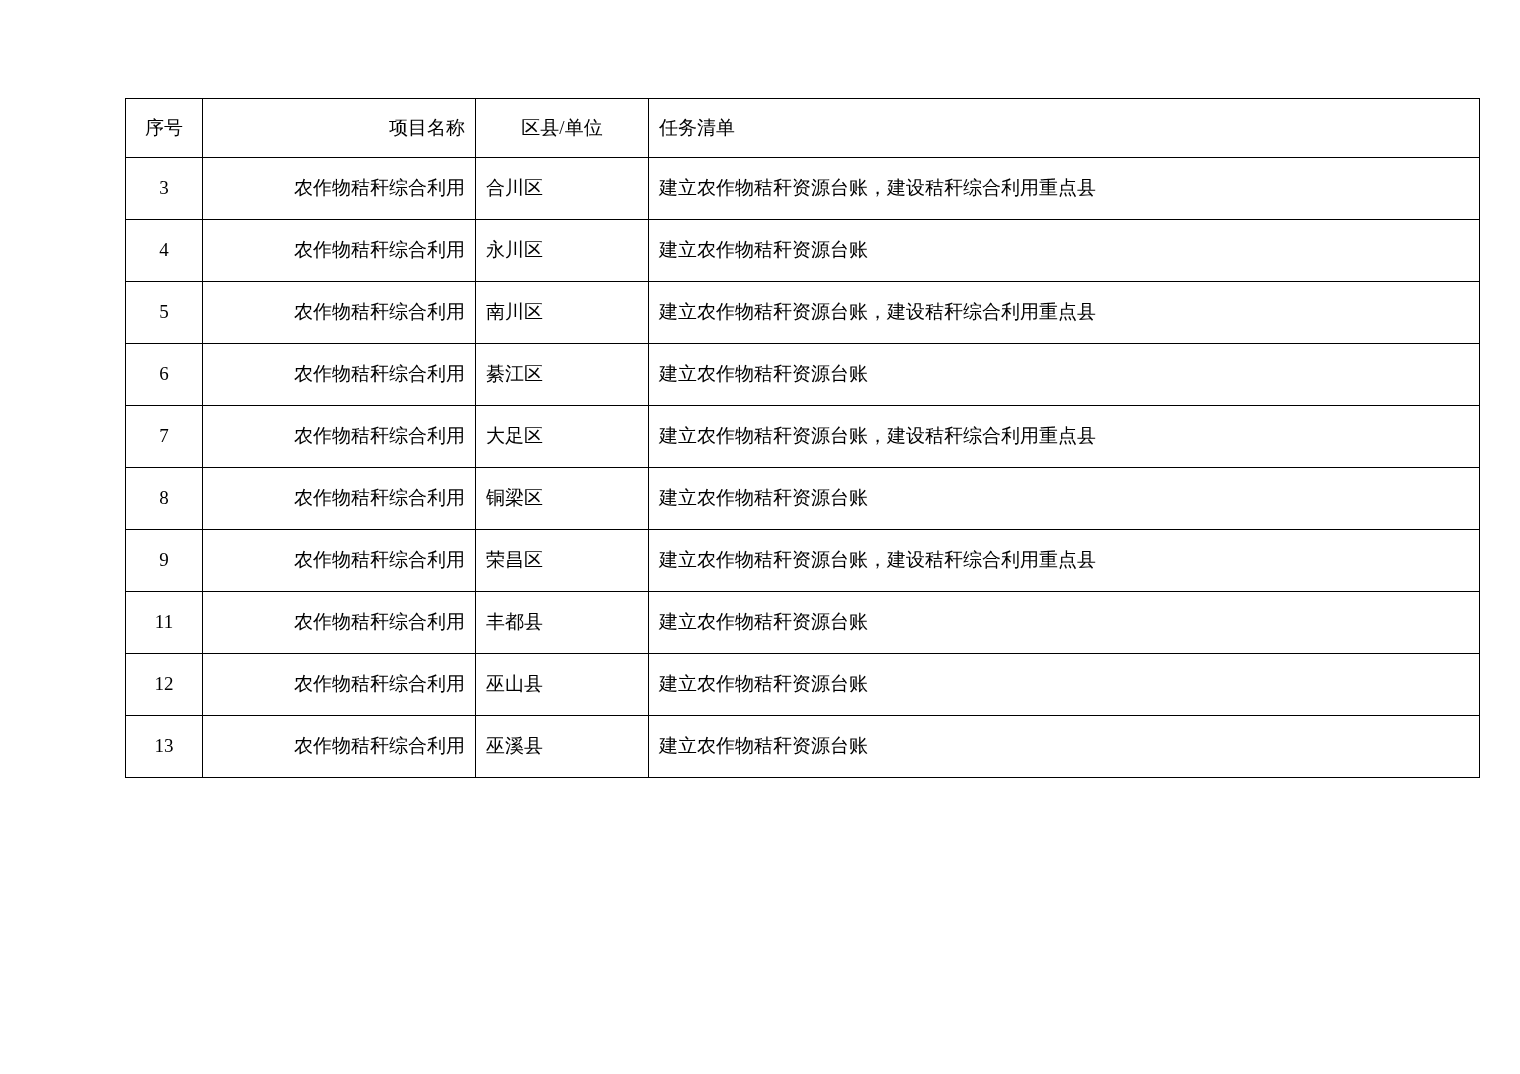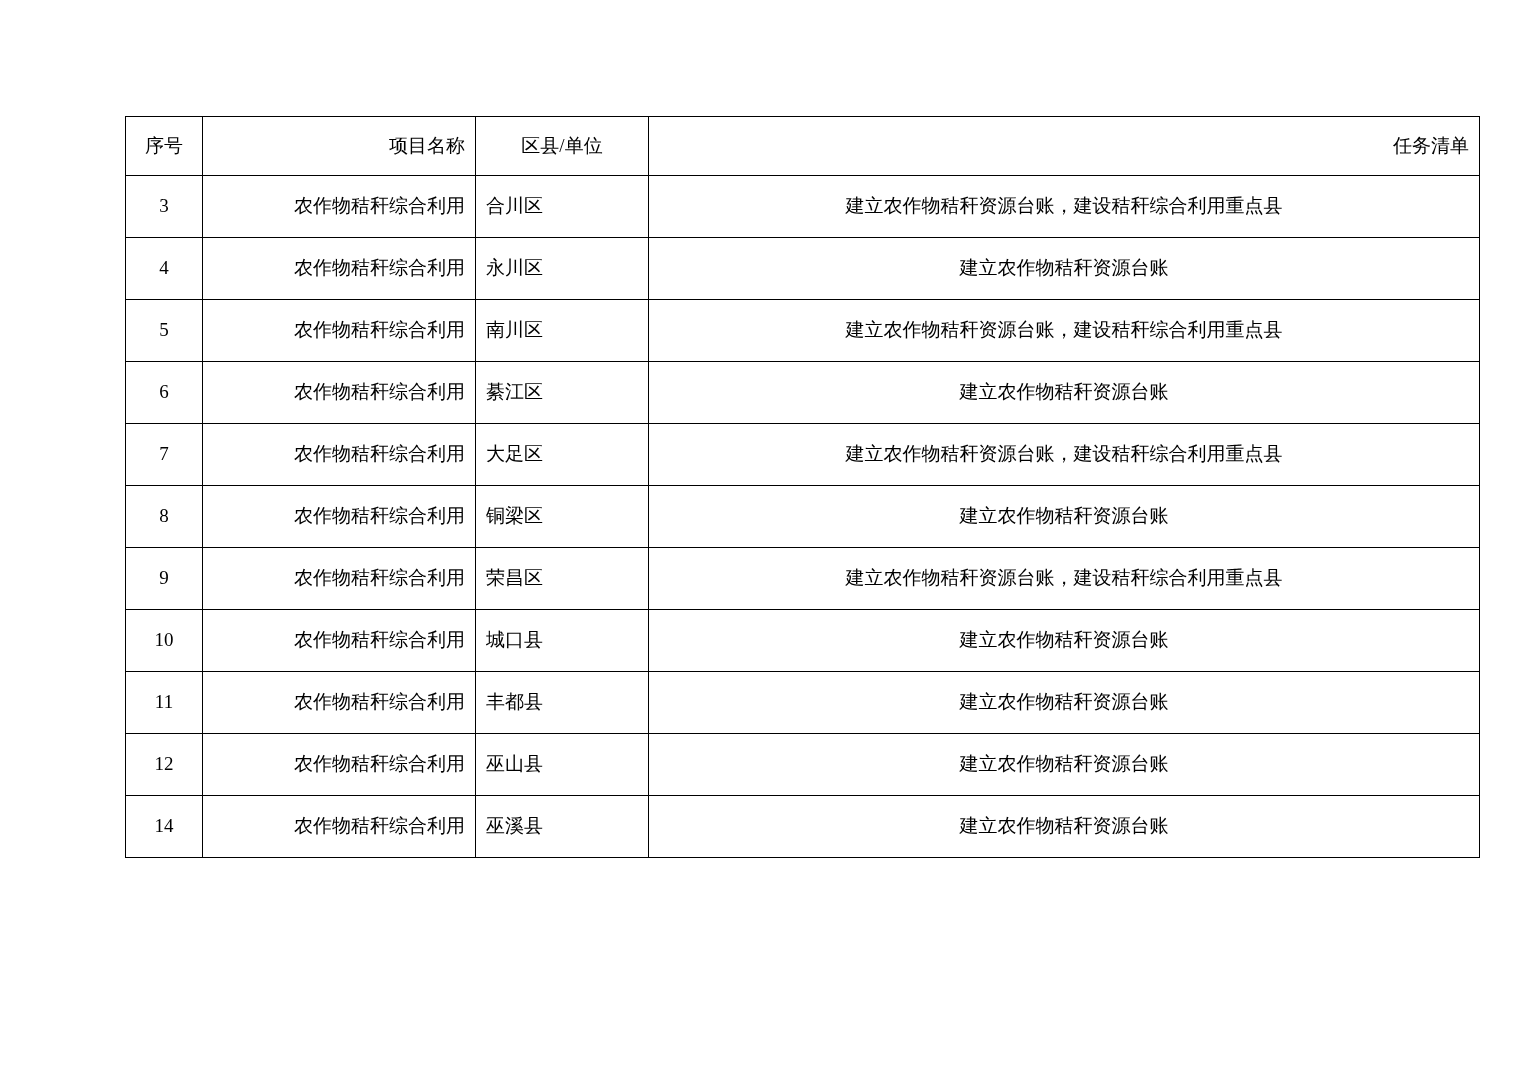--- a/index.html
+++ b/index.html
@@ -16,21 +16,21 @@
   }
   .page {
     position: relative;
     width: 1520px;
     height: 1074px;
     box-sizing: border-box;
   }
   .table-wrap {
     position: absolute;
     left: 125px;
-    top: 116px;
+    top: 98px;
     width: 1270px;
   }
   table.doc-table {
     border-collapse: collapse;
     table-layout: fixed;
     width: 1270px;
   }
   table.doc-table td,
   table.doc-table th {
     border: 1px solid #000000;
@@ -45,22 +45,22 @@
     font-weight: bold;
     text-align: center;
     font-size: 20px;
   }
   tbody td {
     height: 61px;
   }
   .col-seq   { width: 56px;  text-align: center; }
   .col-name  { width: 252px; text-align: right; }
   .col-unit  { width: 152px; }
-  .col-task  { width: 810px; text-align: center; padding-left: 12px; }
-  thead th.col-task { text-align: right; }
+  .col-task  { width: 810px; text-align: left; padding-left: 12px; }
+  thead th.col-task { text-align: left; }
 </style>
 </head>
 <body>
 
 <div class="page">
   <div class="table-wrap">
     <table class="doc-table">
       <thead>
         <tr>
           <th class="col-seq">序号</th>
@@ -106,39 +106,33 @@
             <td class="col-unit">铜梁区</td>
             <td class="col-task">建立农作物秸秆资源台账</td>
           </tr>
           <tr>
             <td class="col-seq">9</td>
             <td class="col-name">农作物秸秆综合利用</td>
             <td class="col-unit">荣昌区</td>
             <td class="col-task">建立农作物秸秆资源台账，建设秸秆综合利用重点县</td>
           </tr>
           <tr>
-            <td class="col-seq">10</td>
-            <td class="col-name">农作物秸秆综合利用</td>
-            <td class="col-unit">城口县</td>
-            <td class="col-task">建立农作物秸秆资源台账</td>
-          </tr>
-          <tr>
             <td class="col-seq">11</td>
             <td class="col-name">农作物秸秆综合利用</td>
             <td class="col-unit">丰都县</td>
             <td class="col-task">建立农作物秸秆资源台账</td>
           </tr>
           <tr>
             <td class="col-seq">12</td>
             <td class="col-name">农作物秸秆综合利用</td>
             <td class="col-unit">巫山县</td>
             <td class="col-task">建立农作物秸秆资源台账</td>
           </tr>
           <tr>
-            <td class="col-seq">14</td>
+            <td class="col-seq">13</td>
             <td class="col-name">农作物秸秆综合利用</td>
             <td class="col-unit">巫溪县</td>
             <td class="col-task">建立农作物秸秆资源台账</td>
           </tr>
         </tbody>
     </table>
   </div>
 </div>
 
 </body></html>

